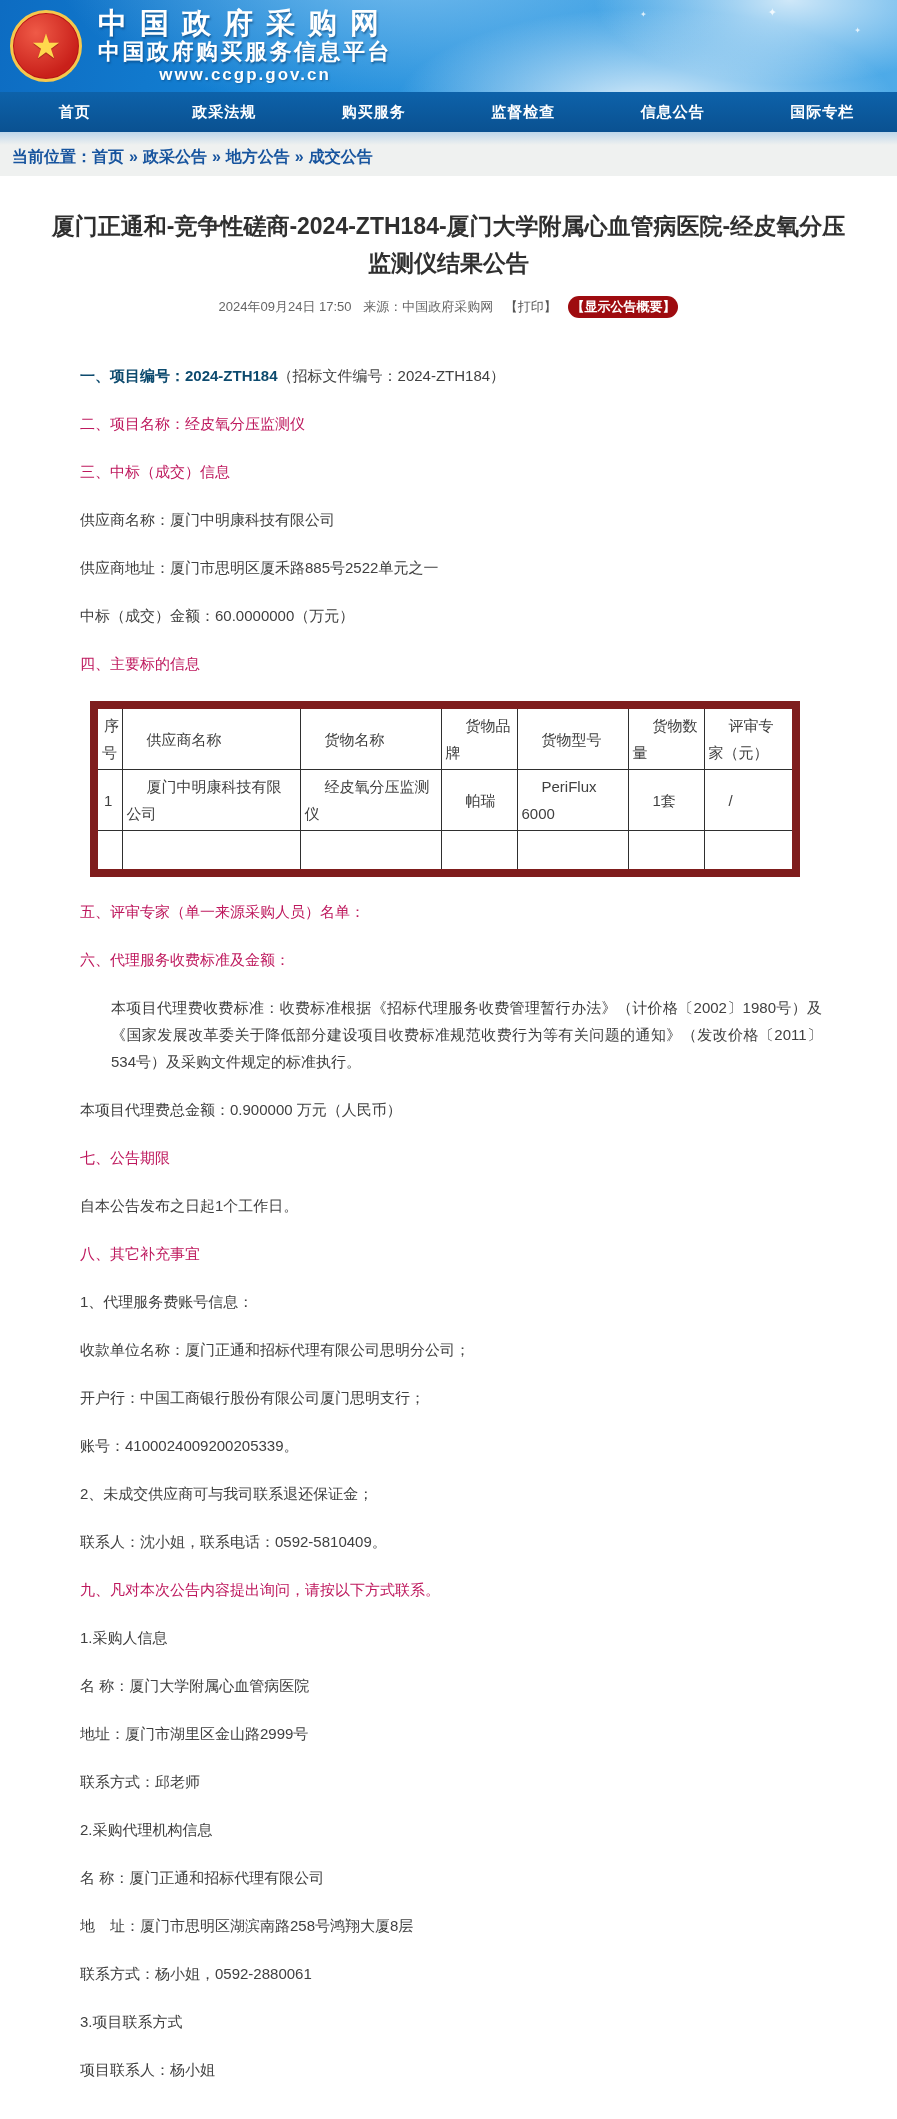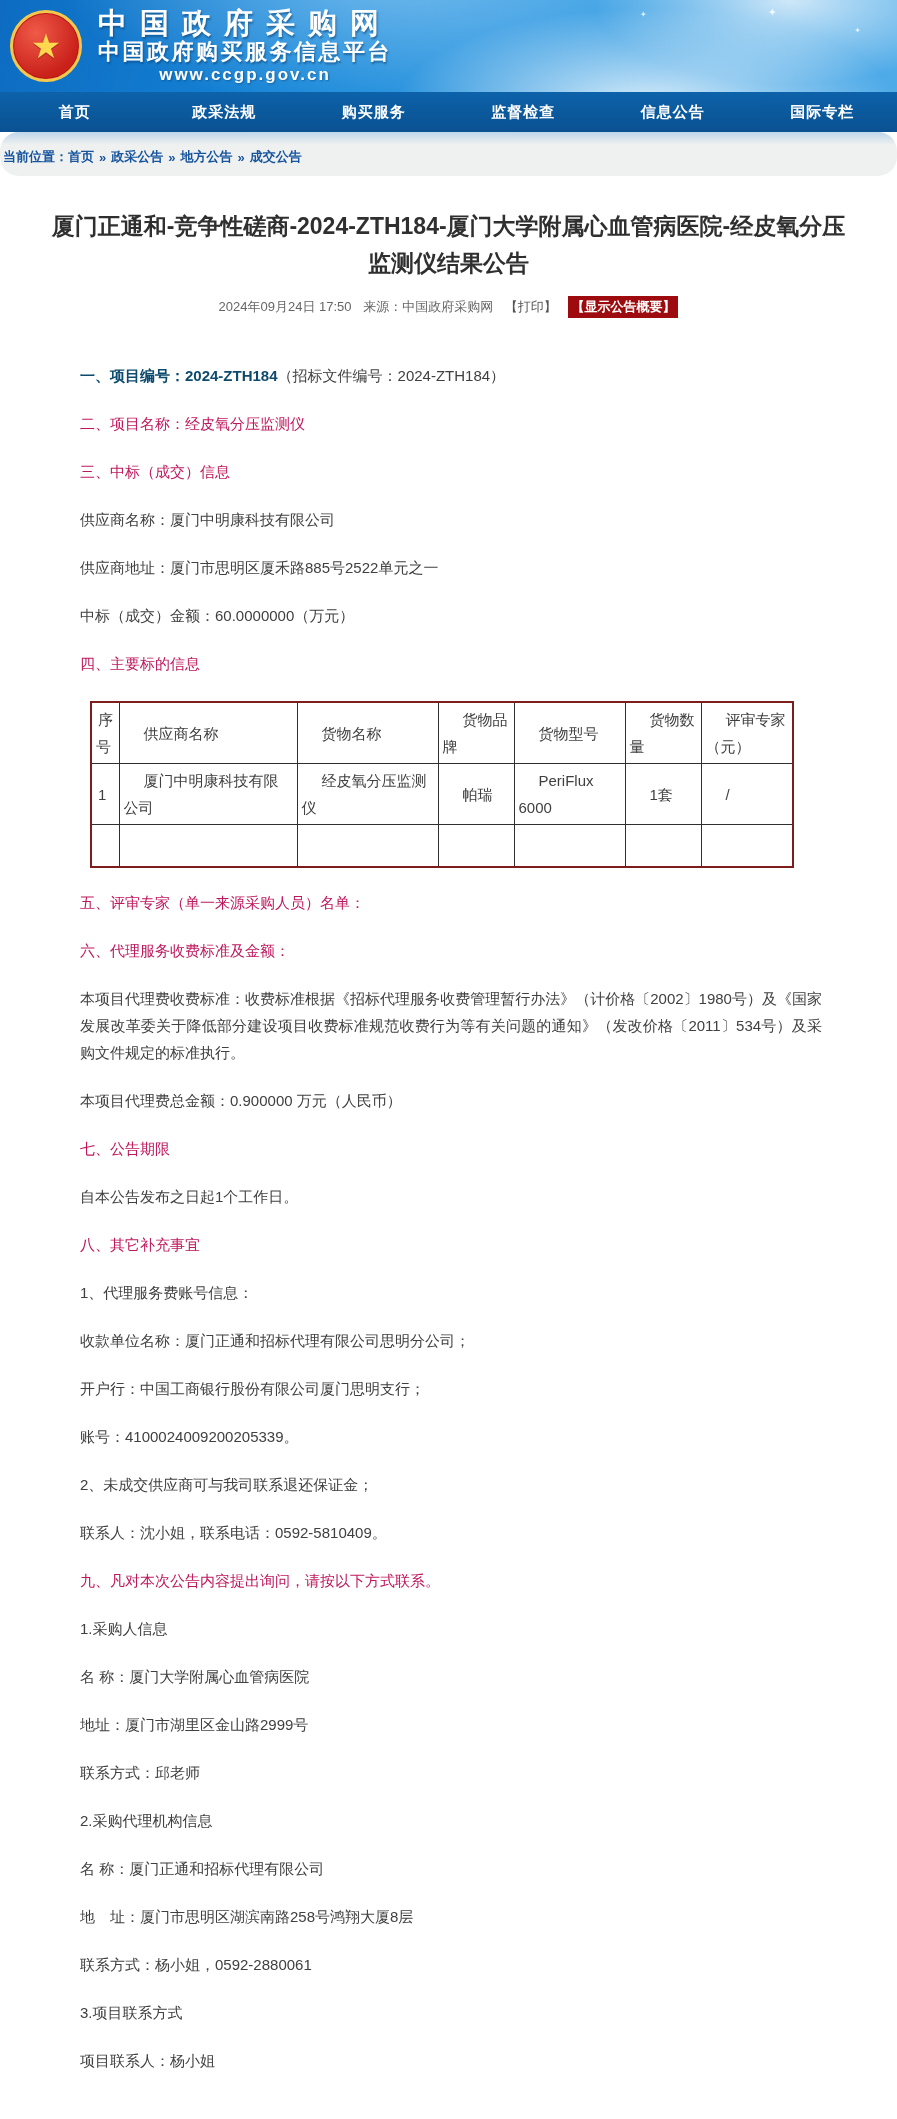--- a/index.html
+++ b/index.html
@@ -31,44 +31,44 @@
   .sparkle{ position:absolute; color:rgba(255,255,255,.8); font-size:11px; }
   .sp1{ right:120px; top:6px; } .sp2{ right:36px; top:26px; font-size:8px; } .sp3{ left:640px; top:10px; font-size:8px;}
 
   
   .main-nav{ height:40px; display:flex; background:linear-gradient(180deg,#0d62aa 0%,#0a5191 100%); }
   .nav-item{ flex:1; display:flex; align-items:center; justify-content:center;
     color:#fff; font-size:15px; font-weight:bold; letter-spacing:1px; cursor:pointer; }
 
   
   .breadcrumb-bar{ height:44px; background:linear-gradient(180deg,#bed6ea 0px,#eff1f0 13px,#eff1f0 100%);
-    display:flex; align-items:center; padding:6px 0 0 3px; font-size:13px; font-weight:bold; color:#17549e;border-radius:19px; }
+    display:flex; align-items:center; padding:6px 0 0 12px; font-size:16px; font-weight:bold; color:#17549e; }
   .breadcrumb-bar span{ white-space:pre; }
   .crumb-link{ cursor:pointer; }
   .crumb-sep{ padding:0 5px; }
 
   
   .article{ background:#fff; }
   .page-title{ padding-top:32px; width:800px; margin:0 auto; text-align:center;
     font-size:23px; line-height:37px; font-weight:bold; color:#2f2f2f; }
   .meta{ margin-top:14px; text-align:center; font-size:13px; color:#666; }
   .meta span{ margin:0 4px; }
   .print-btn{ cursor:pointer; color:#555; }
   .summary-badge{ display:inline-block; background:#9e0b0f; color:#fff; font-weight:bold;
-    padding:2px 3px; cursor:pointer; }
+    padding:2px 3px; cursor:pointer;border-radius:11px; }
 
   .content{ width:742px; margin:44px 0 0 80px; font-size:15px; color:#404040; }
   .content p{ line-height:27px; margin:21px 0; }
   .content p.b{ font-weight:normal; color:#be185d; }
-  .content p.justify{ text-align:justify; }
+  .content p.justify{ text-align:justify;margin-left:31px; }
   .content p .b{ font-weight:bold; color:#0c4a6e; }
 
   
   table.goods{ border-collapse:collapse; table-layout:fixed; width:702px; margin:24px 0 20px 10px;
-    border:2px solid #7f1d1d;padding-left:8px; }
+    border:8px solid #7f1d1d;padding-left:8px; }
   table.goods td{ border:1px solid #2f2f2f; font-size:15px; color:#3f3f3f; line-height:27px;
     vertical-align:middle; padding:3px 4px; text-indent:20px; overflow:hidden; }
   table.goods tr.head td{ height:56px; }
   table.goods tr.data td{ height:60px; }
   table.goods tr.blank td{ height:42px; }
   table.goods td.c1{ text-indent:2px; }
 </style>
 </head>
 <body>
 

